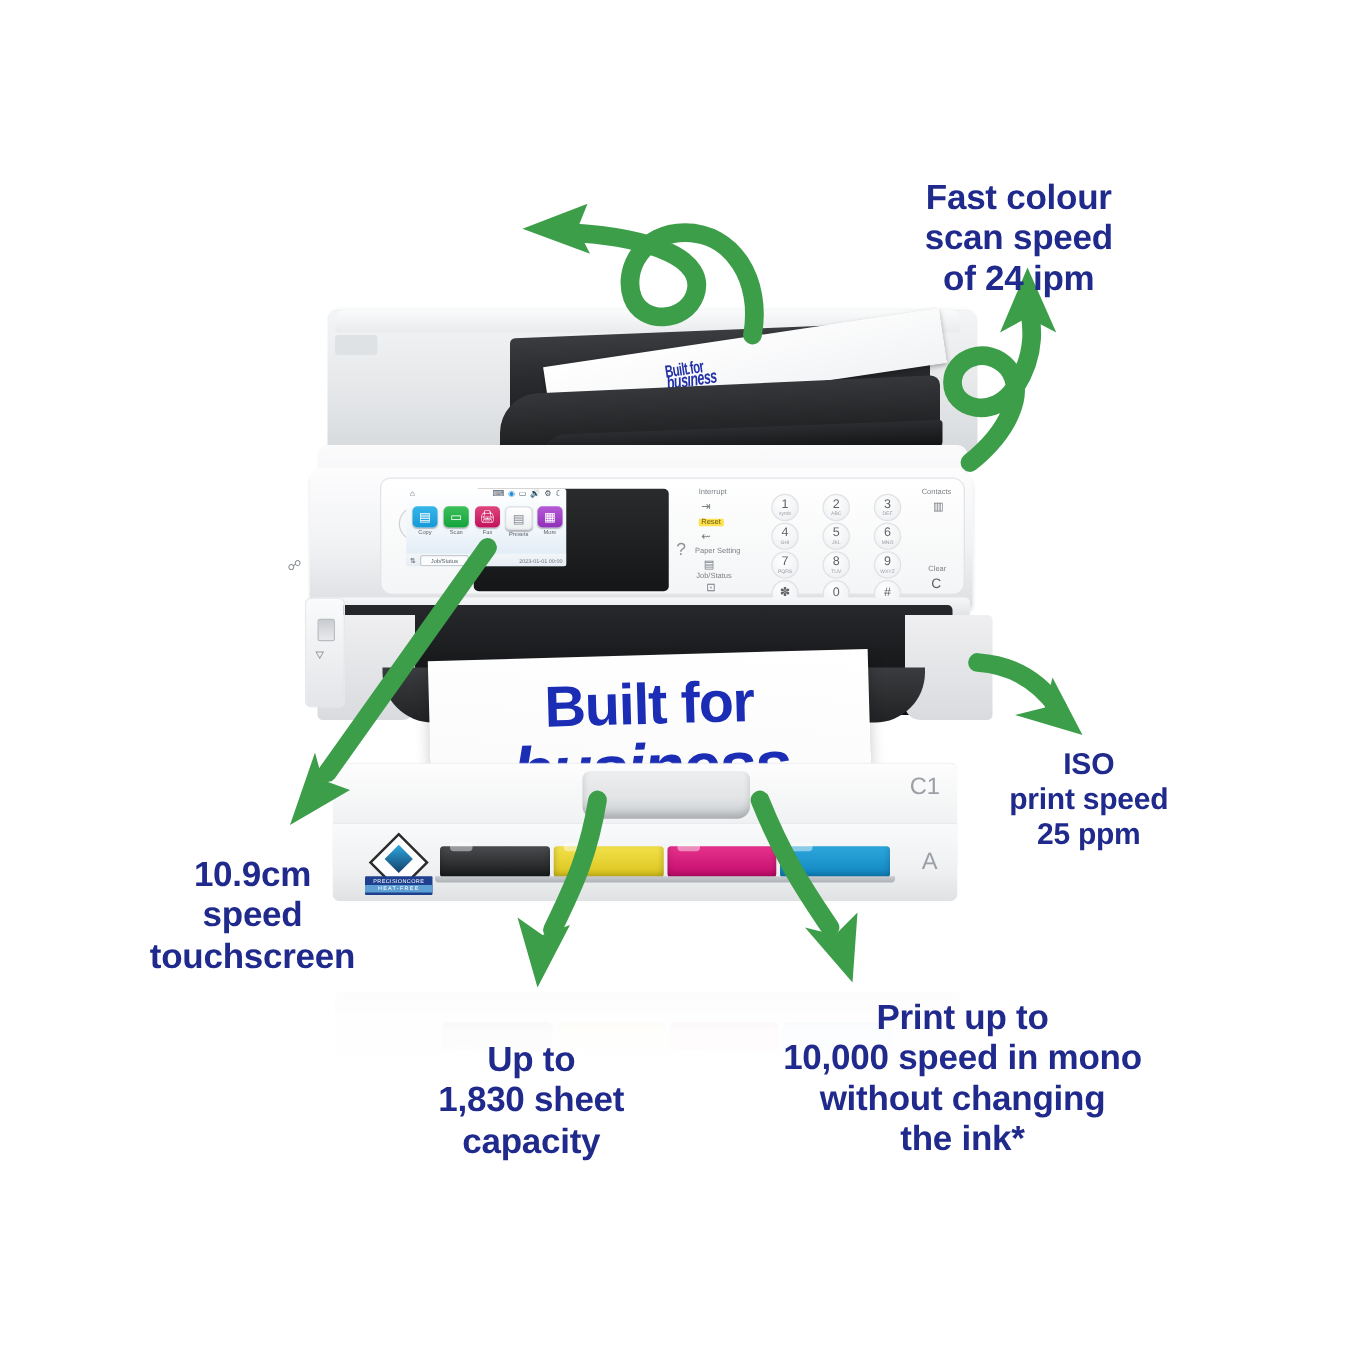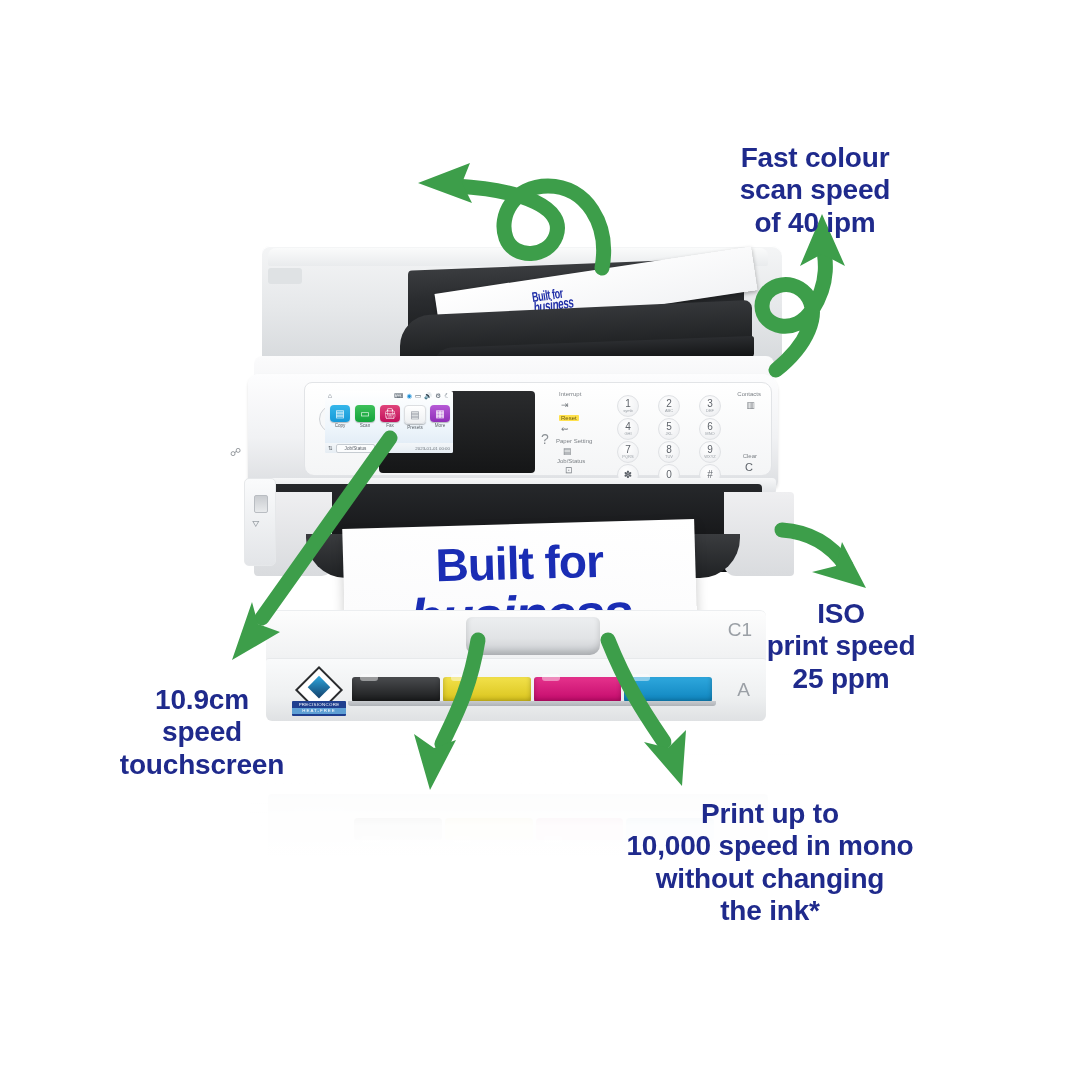--- a/index.html
+++ b/index.html
@@ -29,21 +29,21 @@
     font-family: "Liberation Sans", sans-serif;
     font-weight: bold;
     text-align: center;
     line-height: 1.16;
     letter-spacing: -0.2px;
     white-space: pre-line;
   }
   .callout.c-a4        { left: 80px;  top: 148px; width: 340px; font-size: 28px; }
   .callout.c-scan      { left: 700px; top: 142px; width: 230px; font-size: 28px; }
   .callout.c-touch     { left: 82px;  top: 684px; width: 240px; font-size: 28px; }
-  .callout.c-iso       { left: 726px; top: 598px; width: 230px; font-size: 28px; }
+  .callout.c-iso       { left: 756px; top: 598px; width: 230px; font-size: 24px; }
   .callout.c-capacity  { left: 300px; top: 832px; width: 250px; font-size: 28px; }
   .callout.c-pages     { left: 600px; top: 798px; width: 340px; font-size: 28px; }
 
   
   #arrows {
     position: absolute;
     inset: 0;
     pointer-events: none;
   }
 
@@ -725,25 +725,28 @@
     </g>
 
     <g>
       <path d="M 608,640 C 628,690 648,718 664,742" fill="none" stroke="#3d9e4a" stroke-width="15" stroke-linecap="round"></path>
       <path d="M 682,786 L 644,742 L 668,748 L 686,730 Z" fill="#3d9e4a"></path>
     </g>
   </svg>
 
   <div class="callout c-scan">Fast colour
 scan speed
-of 40 ipm</div>
+of 24 ipm</div>
   <div class="callout c-touch">10.9cm
 speed
 touchscreen</div>
   <div class="callout c-iso">ISO
 print speed
 25 ppm</div>
+  <div class="callout c-capacity">Up to
+1,830 sheet
+capacity</div>
   <div class="callout c-pages">Print up to
 10,000 speed in mono
 without changing
 the ink*</div>
 
 </div>
 
 </body></html>

